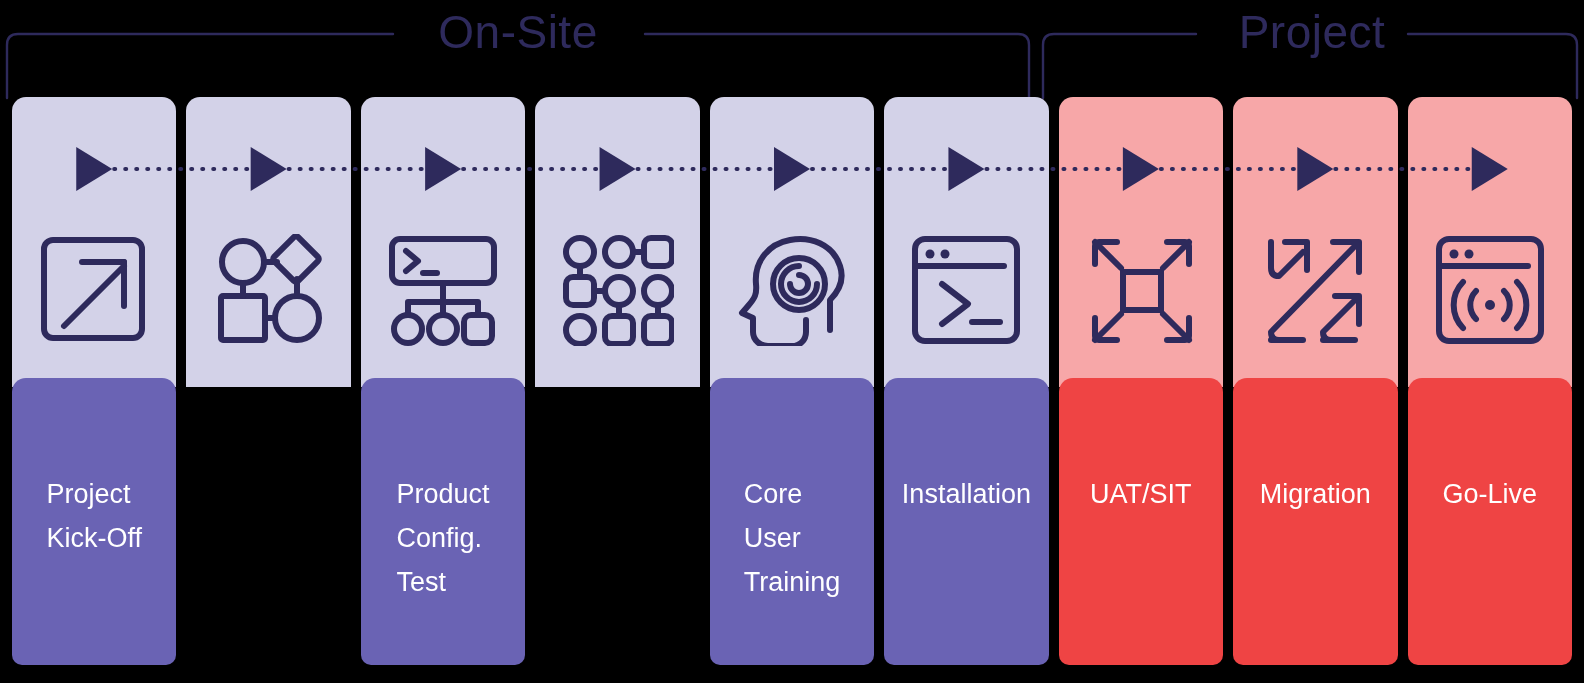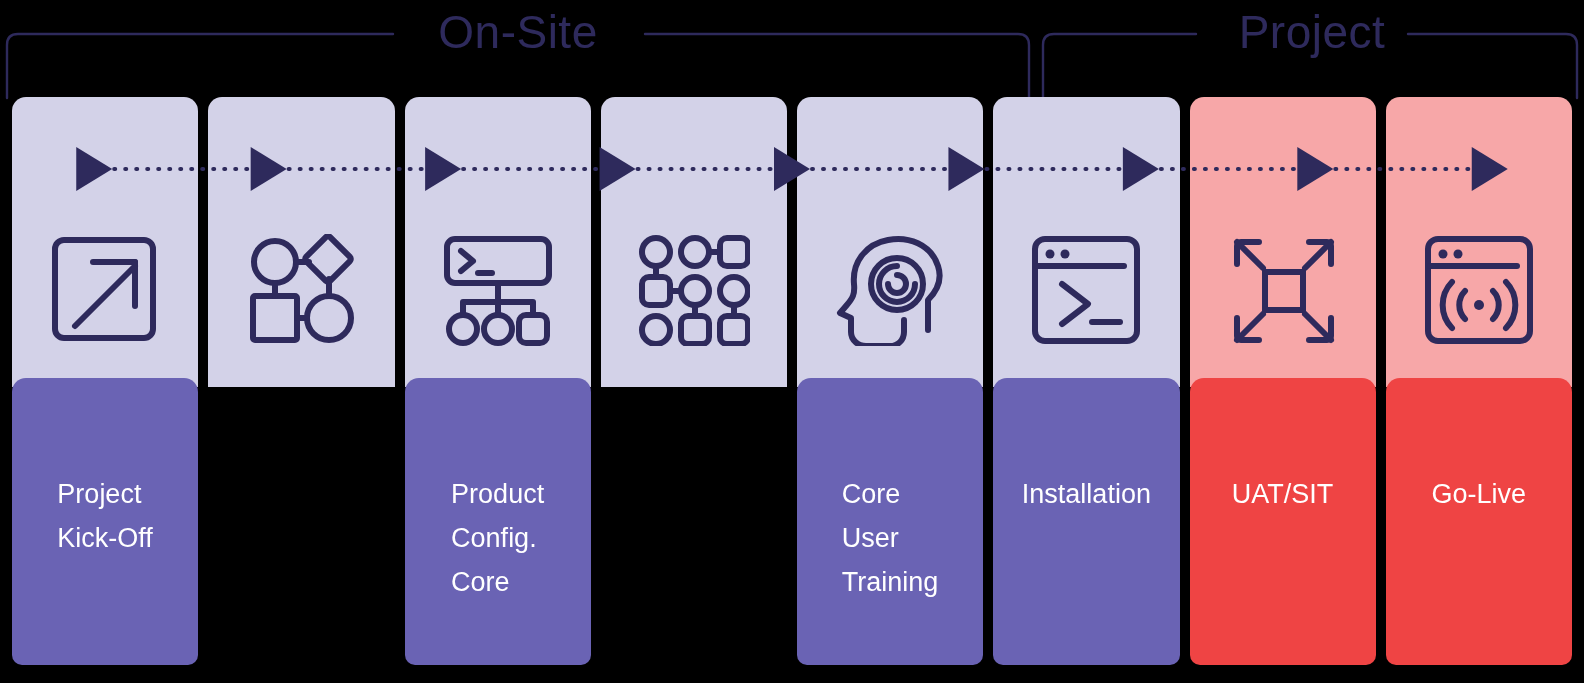--- a/index.html
+++ b/index.html
@@ -164,21 +164,21 @@
         <div class="card-top">
           <div class="icon-wrap">
             <svg width="112" height="112" viewBox="0 0 112 112" fill="none">
               <use href="#ic-terminal-hierarchy-icon"></use>
             </svg>
           </div>
         </div>
         <div class="card-bottom">
           <div class="card-label">Product
 Config.
-Core</div>
+Test</div>
         </div>
       </div>
       <div class="card onsite">
         <div class="card-top">
           <div class="icon-wrap">
             <svg width="112" height="112" viewBox="0 0 112 112" fill="none">
               <use href="#ic-node-grid-icon"></use>
             </svg>
           </div>
         </div>
@@ -212,20 +212,32 @@
       <div class="card remote">
         <div class="card-top">
           <div class="icon-wrap">
             <svg width="112" height="112" viewBox="0 0 112 112" fill="none">
               <use href="#ic-expand-arrows-square-icon"></use>
             </svg>
           </div>
         </div>
         <div class="card-bottom">
           <div class="card-label">UAT/SIT</div>
+        </div>
+      </div>
+      <div class="card remote">
+        <div class="card-top">
+          <div class="icon-wrap">
+            <svg width="112" height="112" viewBox="0 0 112 112" fill="none">
+              <use href="#ic-migration-arrows-icon"></use>
+            </svg>
+          </div>
+        </div>
+        <div class="card-bottom">
+          <div class="card-label">Migration</div>
         </div>
       </div>
       <div class="card remote">
         <div class="card-top">
           <div class="icon-wrap">
             <svg width="112" height="112" viewBox="0 0 112 112" fill="none">
               <use href="#ic-broadcast-window-icon"></use>
             </svg>
           </div>
         </div>

